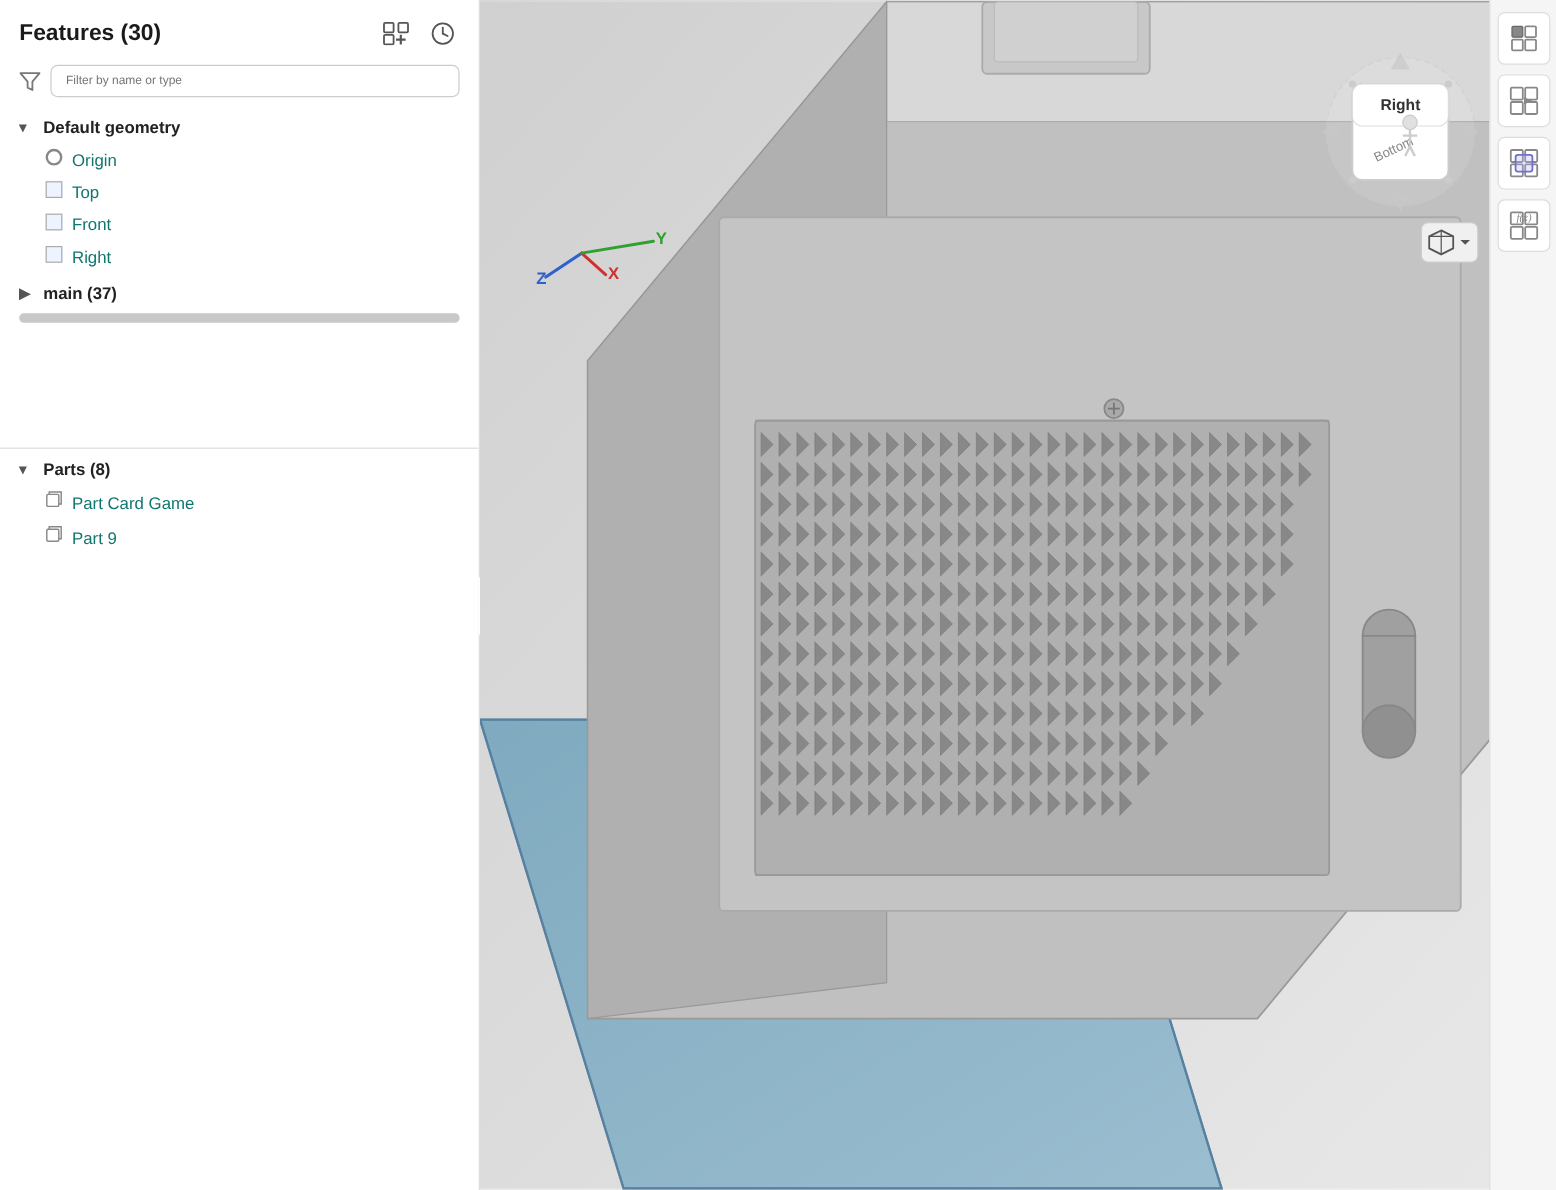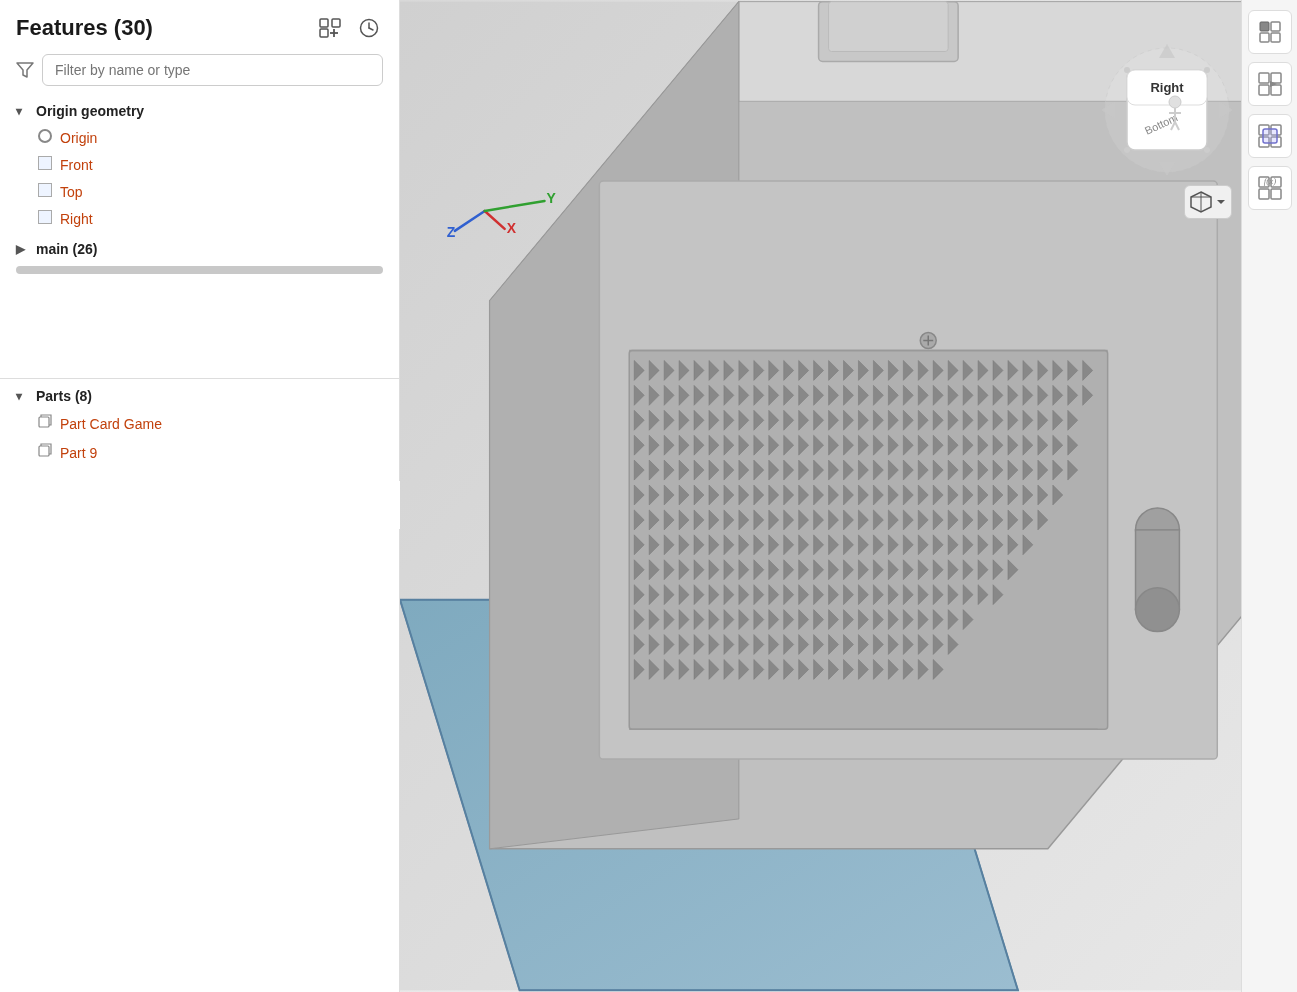--- a/index.html
+++ b/index.html
@@ -25,21 +25,21 @@
     }
 
     .panel-header {
       display: flex;
       align-items: center;
       padding: 14px 16px 8px 16px;
       gap: 10px;
     }
 
     .panel-title {
-      font-size: 22px;
+      font-size: 19px;
       font-weight: 600;
       color: #1a1a1a;
       flex: 1;
     }
 
     .header-icon-btn {
       background: none;
       border: none;
       cursor: pointer;
       padding: 4px;
@@ -54,21 +54,21 @@
       align-items: center;
       padding: 4px 16px 12px 16px;
       gap: 8px;
     }
 
     .search-input {
       flex: 1;
       border: 1.5px solid #ccc;
       border-radius: 6px;
       padding: 7px 12px;
-      font-size: 14px;
+      font-size: 10px;
       color: #888;
       outline: none;
       background: #fff;
     }
 
     .tree-section {
       padding: 0 0 4px 0;
       overflow-y: auto;
       flex: 1;
     }
@@ -102,21 +102,21 @@
 
     .item-icon {
       font-size: 13px;
       color: #888;
       width: 18px;
       text-align: center;
     }
 
     .item-label {
       font-size: 14px;
-      color: #c2410c;
+      color: #0f766e;
     }
 
     .origin-dot {
       width: 14px;
       height: 14px;
       border-radius: 50%;
       border: 2px solid #888;
       display: inline-block;
     }
 
@@ -254,54 +254,54 @@
     <svg width="18" height="18" viewBox="0 0 18 18">
       <polygon points="1,2 17,2 11,9 11,16 7,14 7,9" fill="none" stroke="#777" stroke-width="1.5" stroke-linejoin="round"></polygon>
     </svg>
     <input class="search-input" type="text" placeholder="Filter by name or type" style="">
   </div>
 
   <div class="tree-section">
 
     <div class="tree-item section-header">
       <span class="chevron-icon">▾</span>
-      <span>Origin geometry</span>
+      <span>Default geometry</span>
     </div>
 
     <div class="tree-item indent-1">
       <span class="item-icon">
         <span class="origin-dot"></span>
       </span>
       <span class="item-label">Origin</span>
     </div>
 
     <div class="tree-item indent-1">
       <span class="item-icon">
         <span class="plane-icon"></span>
       </span>
-      <span class="item-label">Front</span>
+      <span class="item-label">Top</span>
     </div>
 
     <div class="tree-item indent-1">
       <span class="item-icon">
         <span class="plane-icon"></span>
       </span>
-      <span class="item-label">Top</span>
+      <span class="item-label">Front</span>
     </div>
 
     <div class="tree-item indent-1">
       <span class="item-icon">
         <span class="plane-icon"></span>
       </span>
       <span class="item-label">Right</span>
     </div>
 
     <div class="tree-item section-header" style="margin-top:4px;">
       <span class="chevron-icon">▶</span>
-      <span>main (26)</span>
+      <span>main (37)</span>
     </div>
 
     <div class="panel-thick-bar"></div>
 
     <div style="height: 100px;"></div>
 
     <div class="parts-section">
       <div class="tree-item section-header">
         <span class="chevron-icon">▾</span>
         <span>Parts (8)</span>

